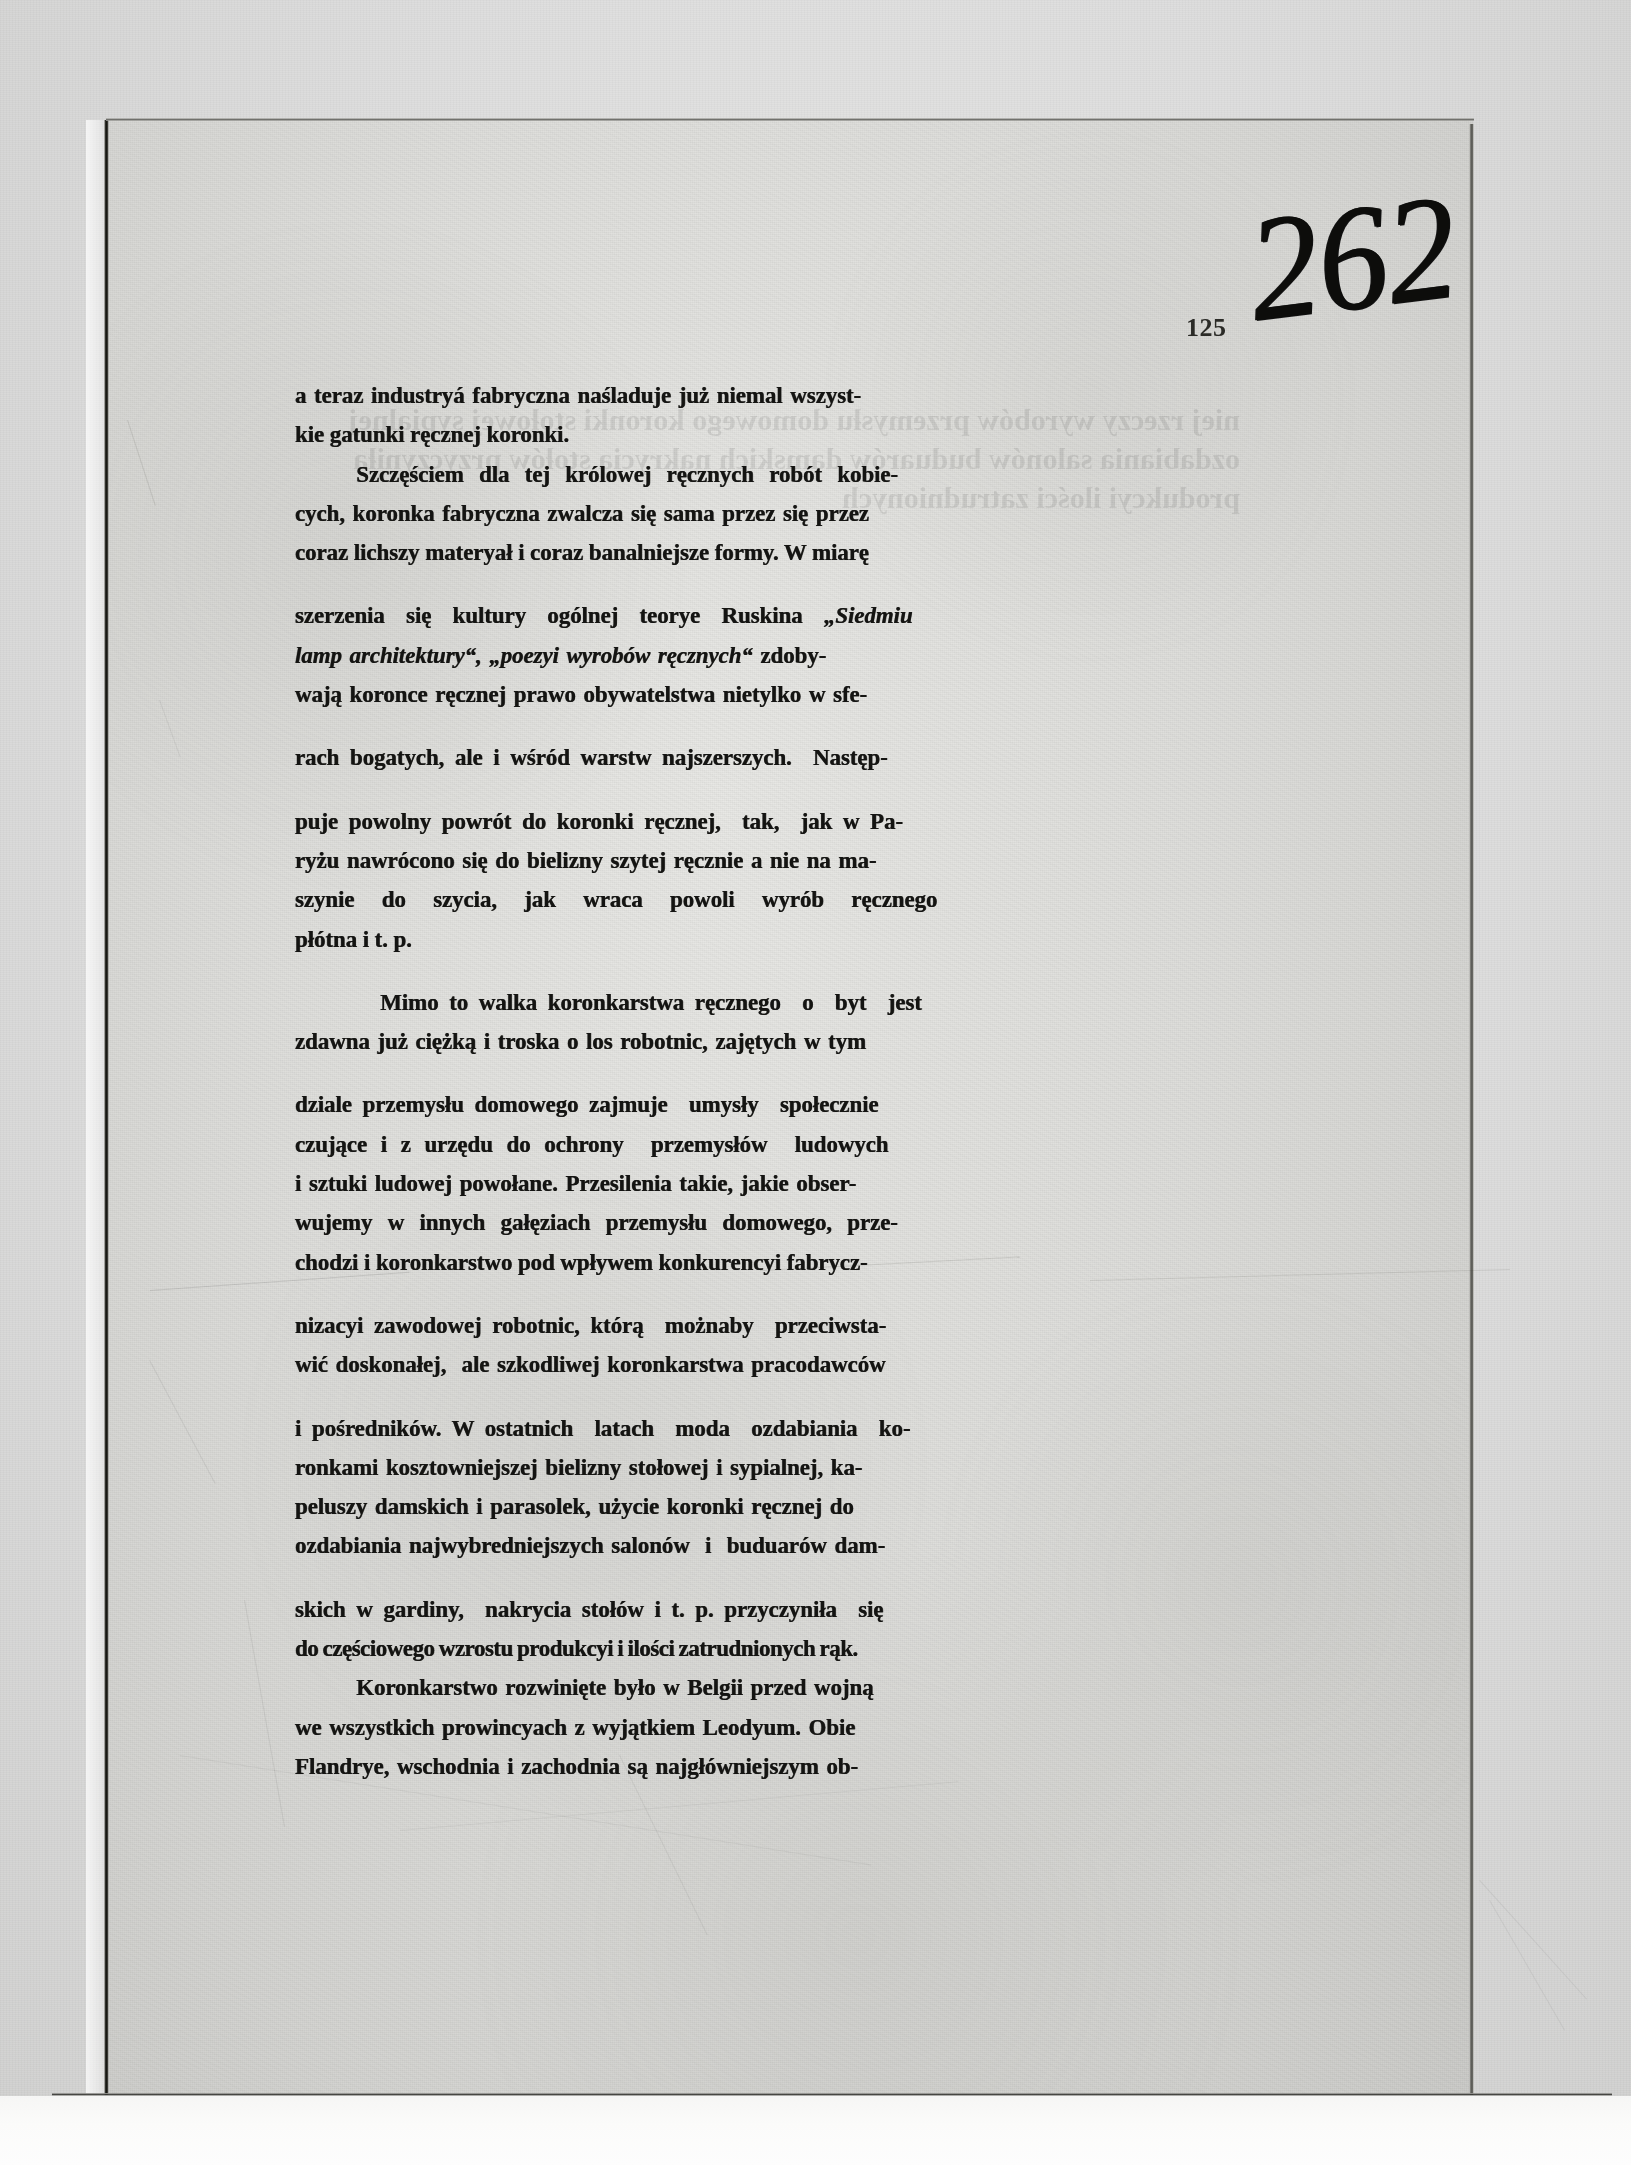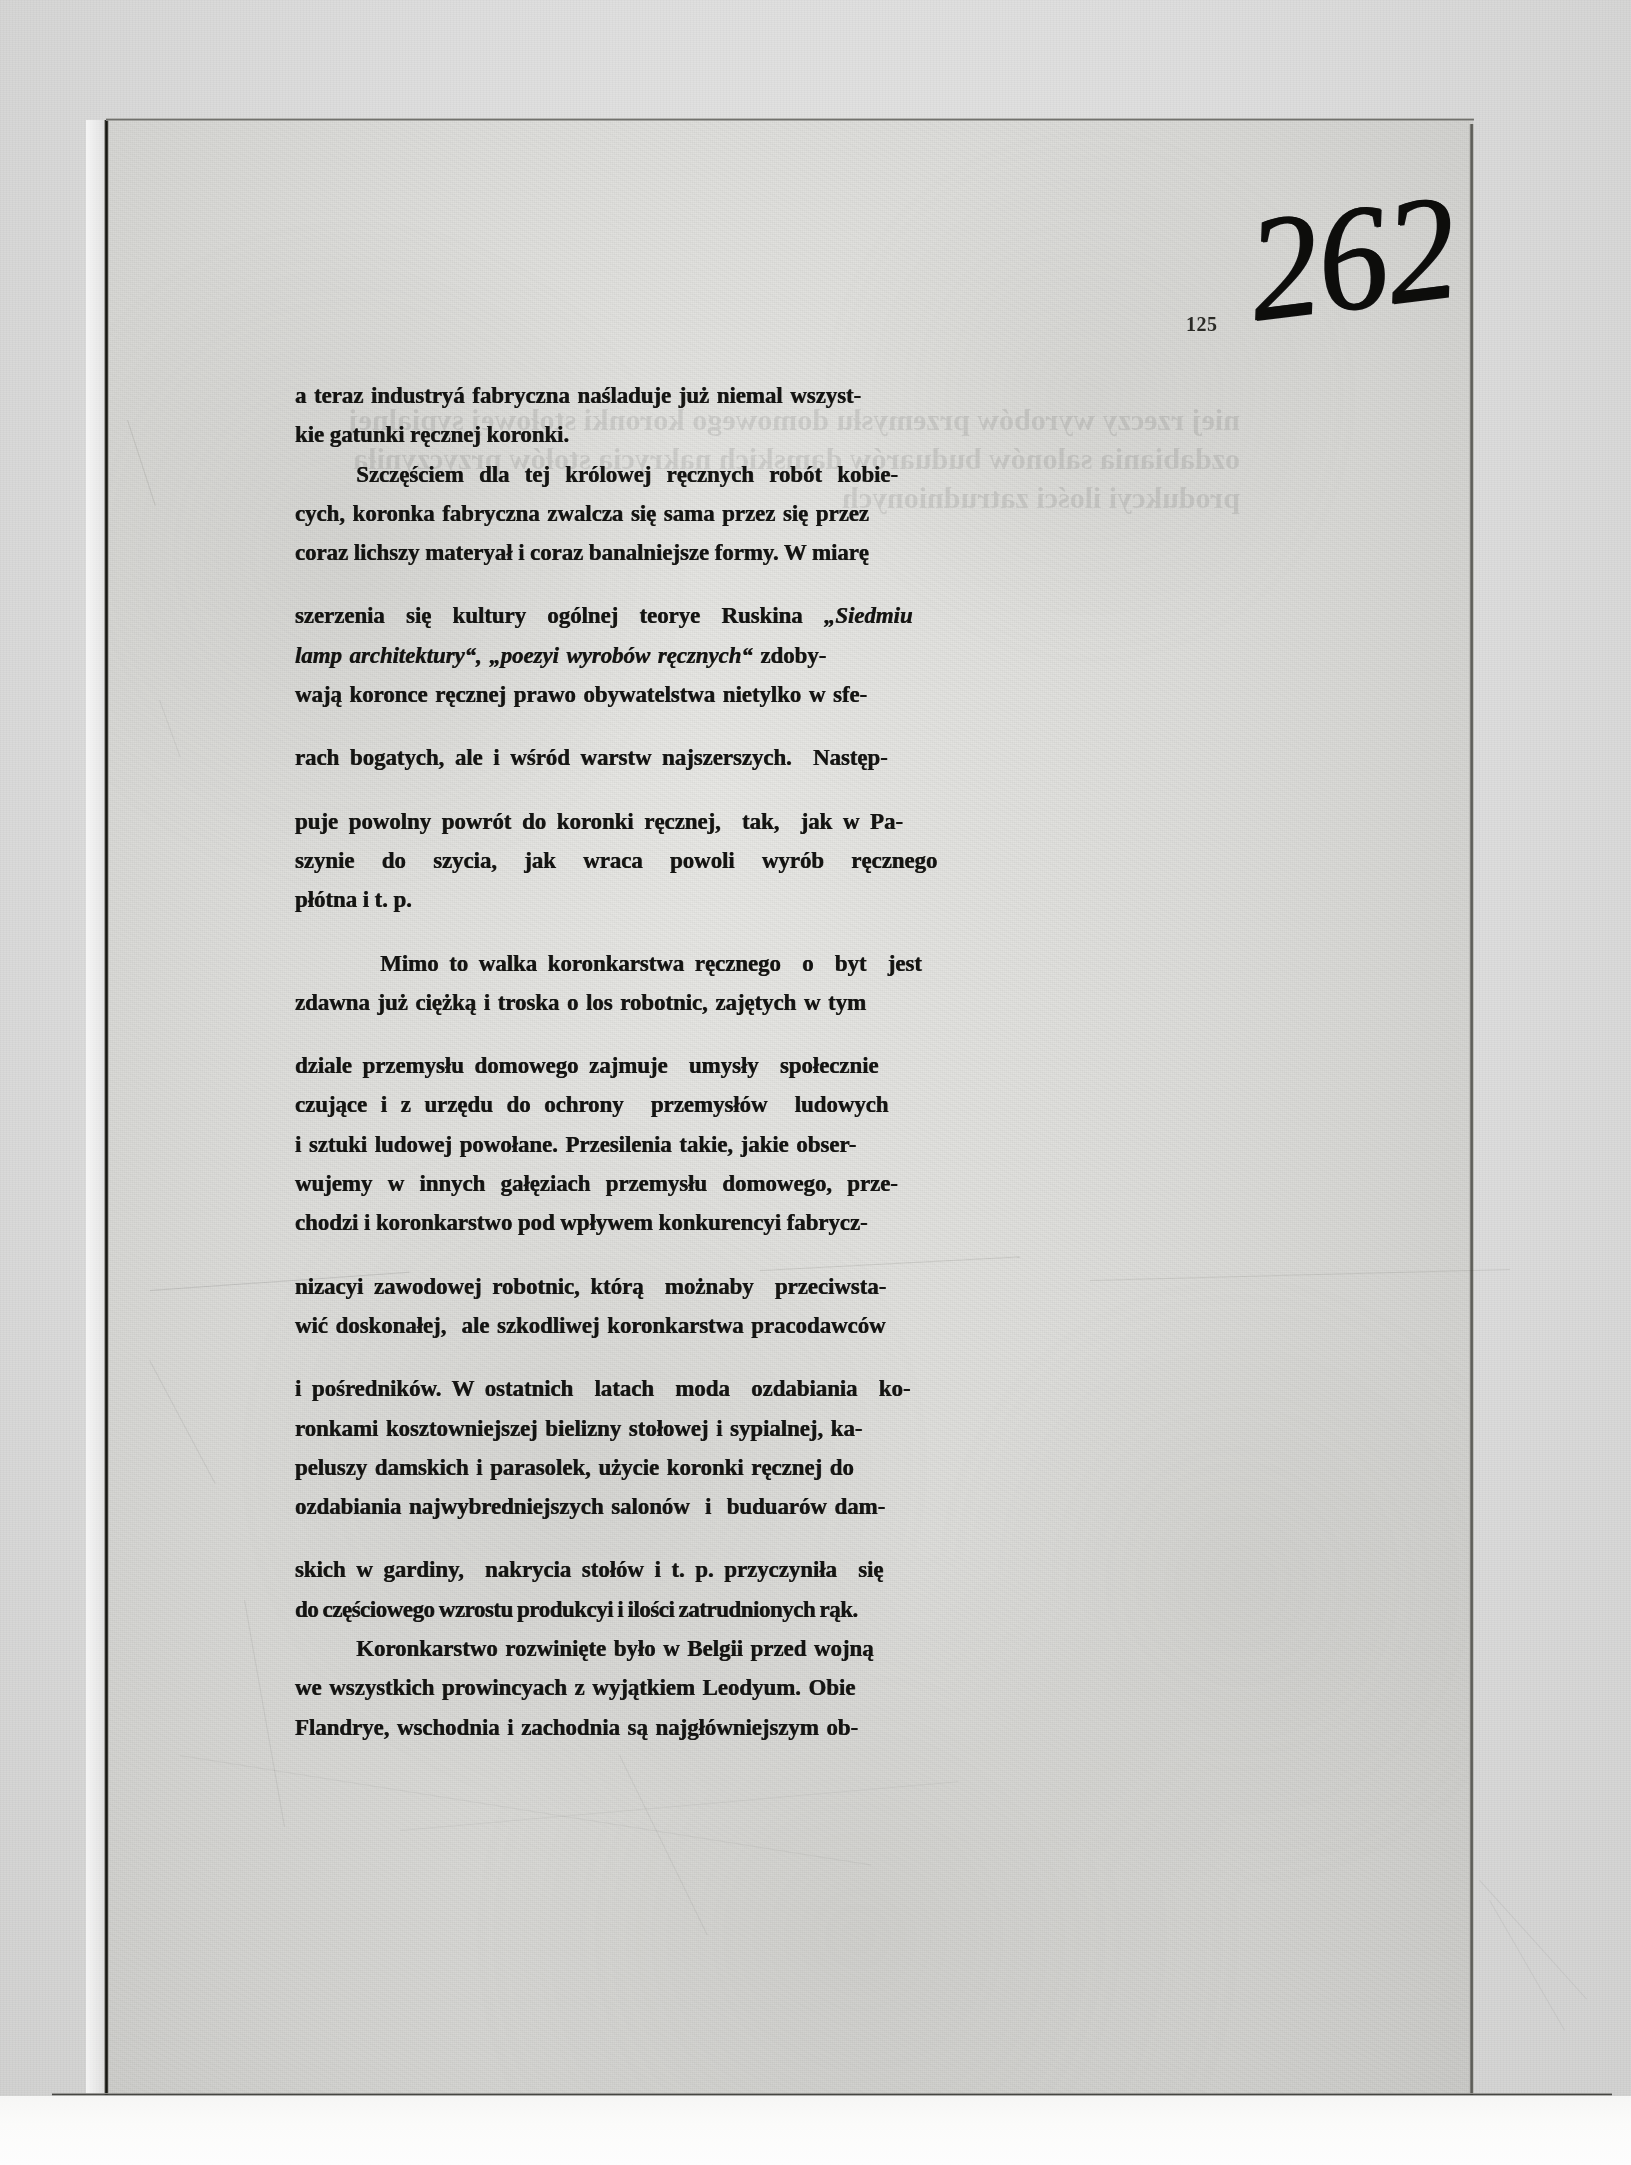--- a/index.html
+++ b/index.html
@@ -82,21 +82,21 @@
   
   .scratch{position:absolute;background:rgba(60,60,58,.28);transform-origin:0 0;}
 
   
   .header{
     position:absolute;left:1150px;top:286px;width:330px;height:110px;
   }
   .folio{
     position:absolute;left:36px;top:27px;
     font-family:"Liberation Serif",serif;
-    font-weight:700;font-size:20px;color:#2b2b27;
+    font-weight:700;font-size:26px;color:#2b2b27;
     letter-spacing:.5px;
   }
   .stamp{
     position:absolute;left:90px;top:-104px;
     font-family:"Liberation Serif",serif;
     font-size:150px;line-height:1;color:#0d0d0b;
     font-style:italic;font-weight:400;
     transform:rotate(-7deg) scaleX(.92);
     text-shadow:1px 1px 0 #111, -1px 0 0 #161616;
   }
@@ -179,20 +179,21 @@
     <span class="ln j1">a teraz industryá fabryczna naśladuje już niemal wszyst-</span>
     <span class="ln j0">kie gatunki ręcznej koronki.</span>
     <span class="ln j1">        Szczęściem  dla  tej  królowej  ręcznych  robót  kobie-</span>
     <span class="ln j1">cych, koronka fabryczna zwalcza się sama przez się przez</span>
     <span class="ln j0">coraz lichszy materyał i coraz banalniejsze formy. W miarę</span>
     <span class="ln j2"><span>szerzenia  się  kultury  ogólnej  teorye  Ruskina  </span><i>„Siedmiu</i></span>
     <span class="ln j1"><i>lamp architektury“, „poezyi wyrobów ręcznych“</i><span> zdoby-</span></span>
     <span class="ln j1">wają koronce ręcznej prawo obywatelstwa nietylko w sfe-</span>
     <span class="ln j2">rach bogatych, ale i wśród warstw najszerszych.  Następ-</span>
     <span class="ln j2">puje powolny powrót do koronki ręcznej,  tak,  jak w Pa-</span>
+    <span class="ln j1">ryżu nawrócono się do bielizny szytej ręcznie a nie na ma-</span>
     <span class="ln j3">szynie  do  szycia,  jak  wraca  powoli  wyrób  ręcznego</span>
     <span class="ln j0">płótna i t. p.</span>
     <span class="ln j2">        Mimo to walka koronkarstwa ręcznego  o  byt  jest</span>
     <span class="ln j1">zdawna już ciężką i troska o los robotnic, zajętych w tym</span>
     <span class="ln j2">dziale przemysłu domowego zajmuje  umysły  społecznie</span>
     <span class="ln j3">czujące i z urzędu do ochrony  przemysłów  ludowych</span>
     <span class="ln j1">i sztuki ludowej powołane. Przesilenia takie, jakie obser-</span>
     <span class="ln j1">wujemy  w  innych  gałęziach  przemysłu  domowego,  prze-</span>
     <span class="ln j0">chodzi i koronkarstwo pod wpływem konkurencyi fabrycz-</span>
     <span class="ln j2">nizacyi zawodowej robotnic, którą  możnaby  przeciwsta-</span>

